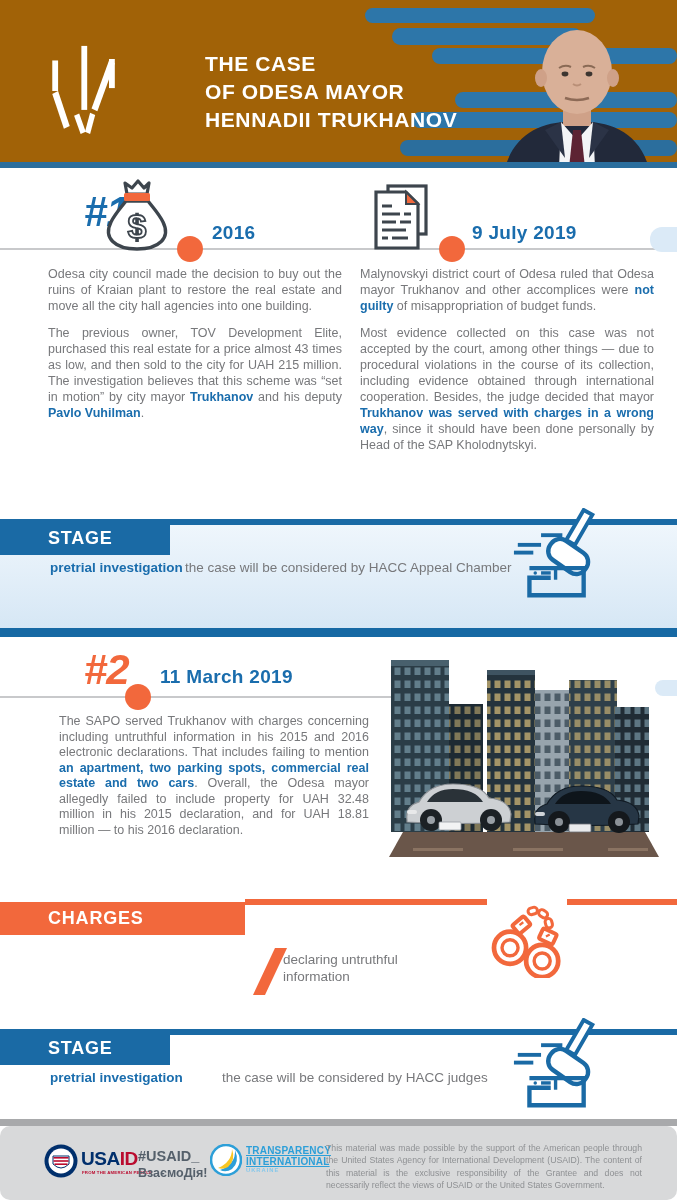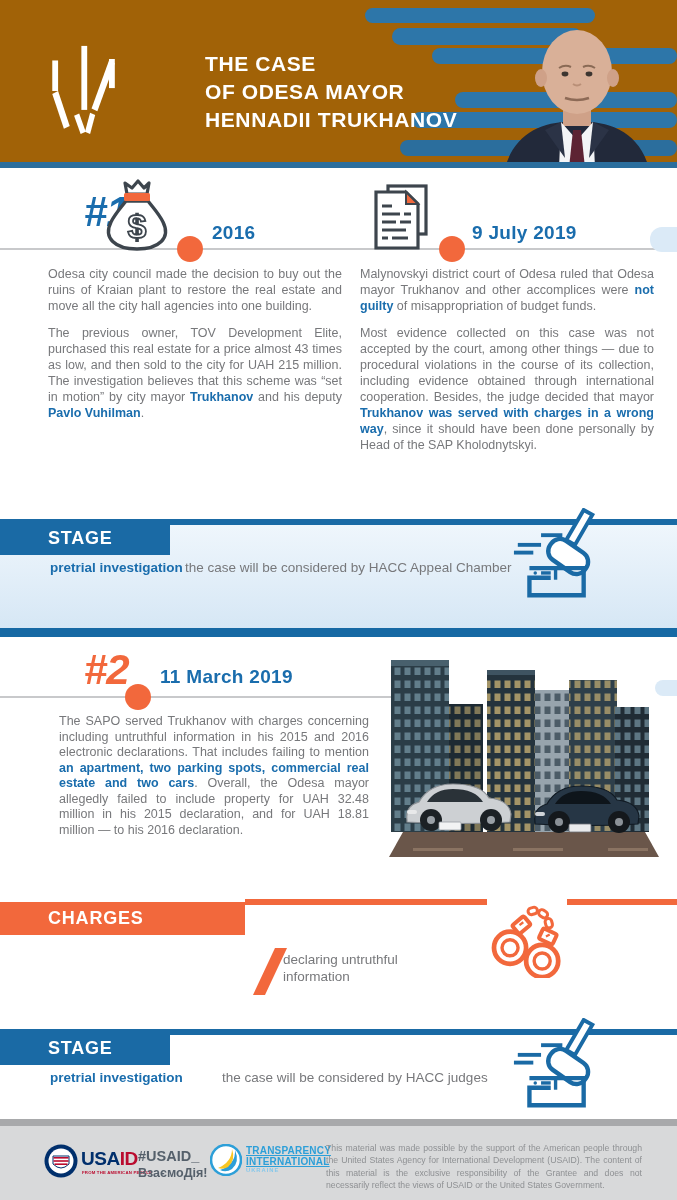--- a/index.html
+++ b/index.html
@@ -34,21 +34,21 @@
   .stage-panel{background:linear-gradient(180deg,#eff6fc 0%,#d6e7f5 100%);}
   .stage-bar{background:#1769a4;}
   .status{font-size:13.5px;font-weight:bold;color:#1a6dad;}
   .desc{font-size:13.5px;color:#77787b;}
 
   .slash{width:34px;height:47px;}
   .charge-item{font-size:13.5px;line-height:17px;color:#77787b;}
 
   
   .footer-divider{background:#a8a9ab;}
-  .footer{background:#d8d9da;}
+  .footer{background:#d8d9da;border-radius:10px;}
   .usaid-word{font-size:19px;font-weight:bold;letter-spacing:-.5px;}
   .usaid-usa{color:#002f6c;} .usaid-id{color:#ba0c2f;}
   .usaid-tag{font-size:4.3px;font-weight:bold;color:#ba0c2f;letter-spacing:.2px;}
   .hashtag1{font-size:14.5px;font-weight:bold;color:#55606b;}
   .hashtag2{font-size:12.5px;font-weight:bold;color:#55606b;}
   .ti-t{font-size:10px;font-weight:bold;color:#2d9fd8;line-height:10.5px;letter-spacing:.2px;text-decoration:underline;}
   .ti-u{font-size:5.8px;font-weight:bold;color:#85c7ea;letter-spacing:1px;}
   .disclaimer{font-size:8.7px;line-height:12.4px;color:#8e9093;text-align:justify;}
 </style>
 </head>

